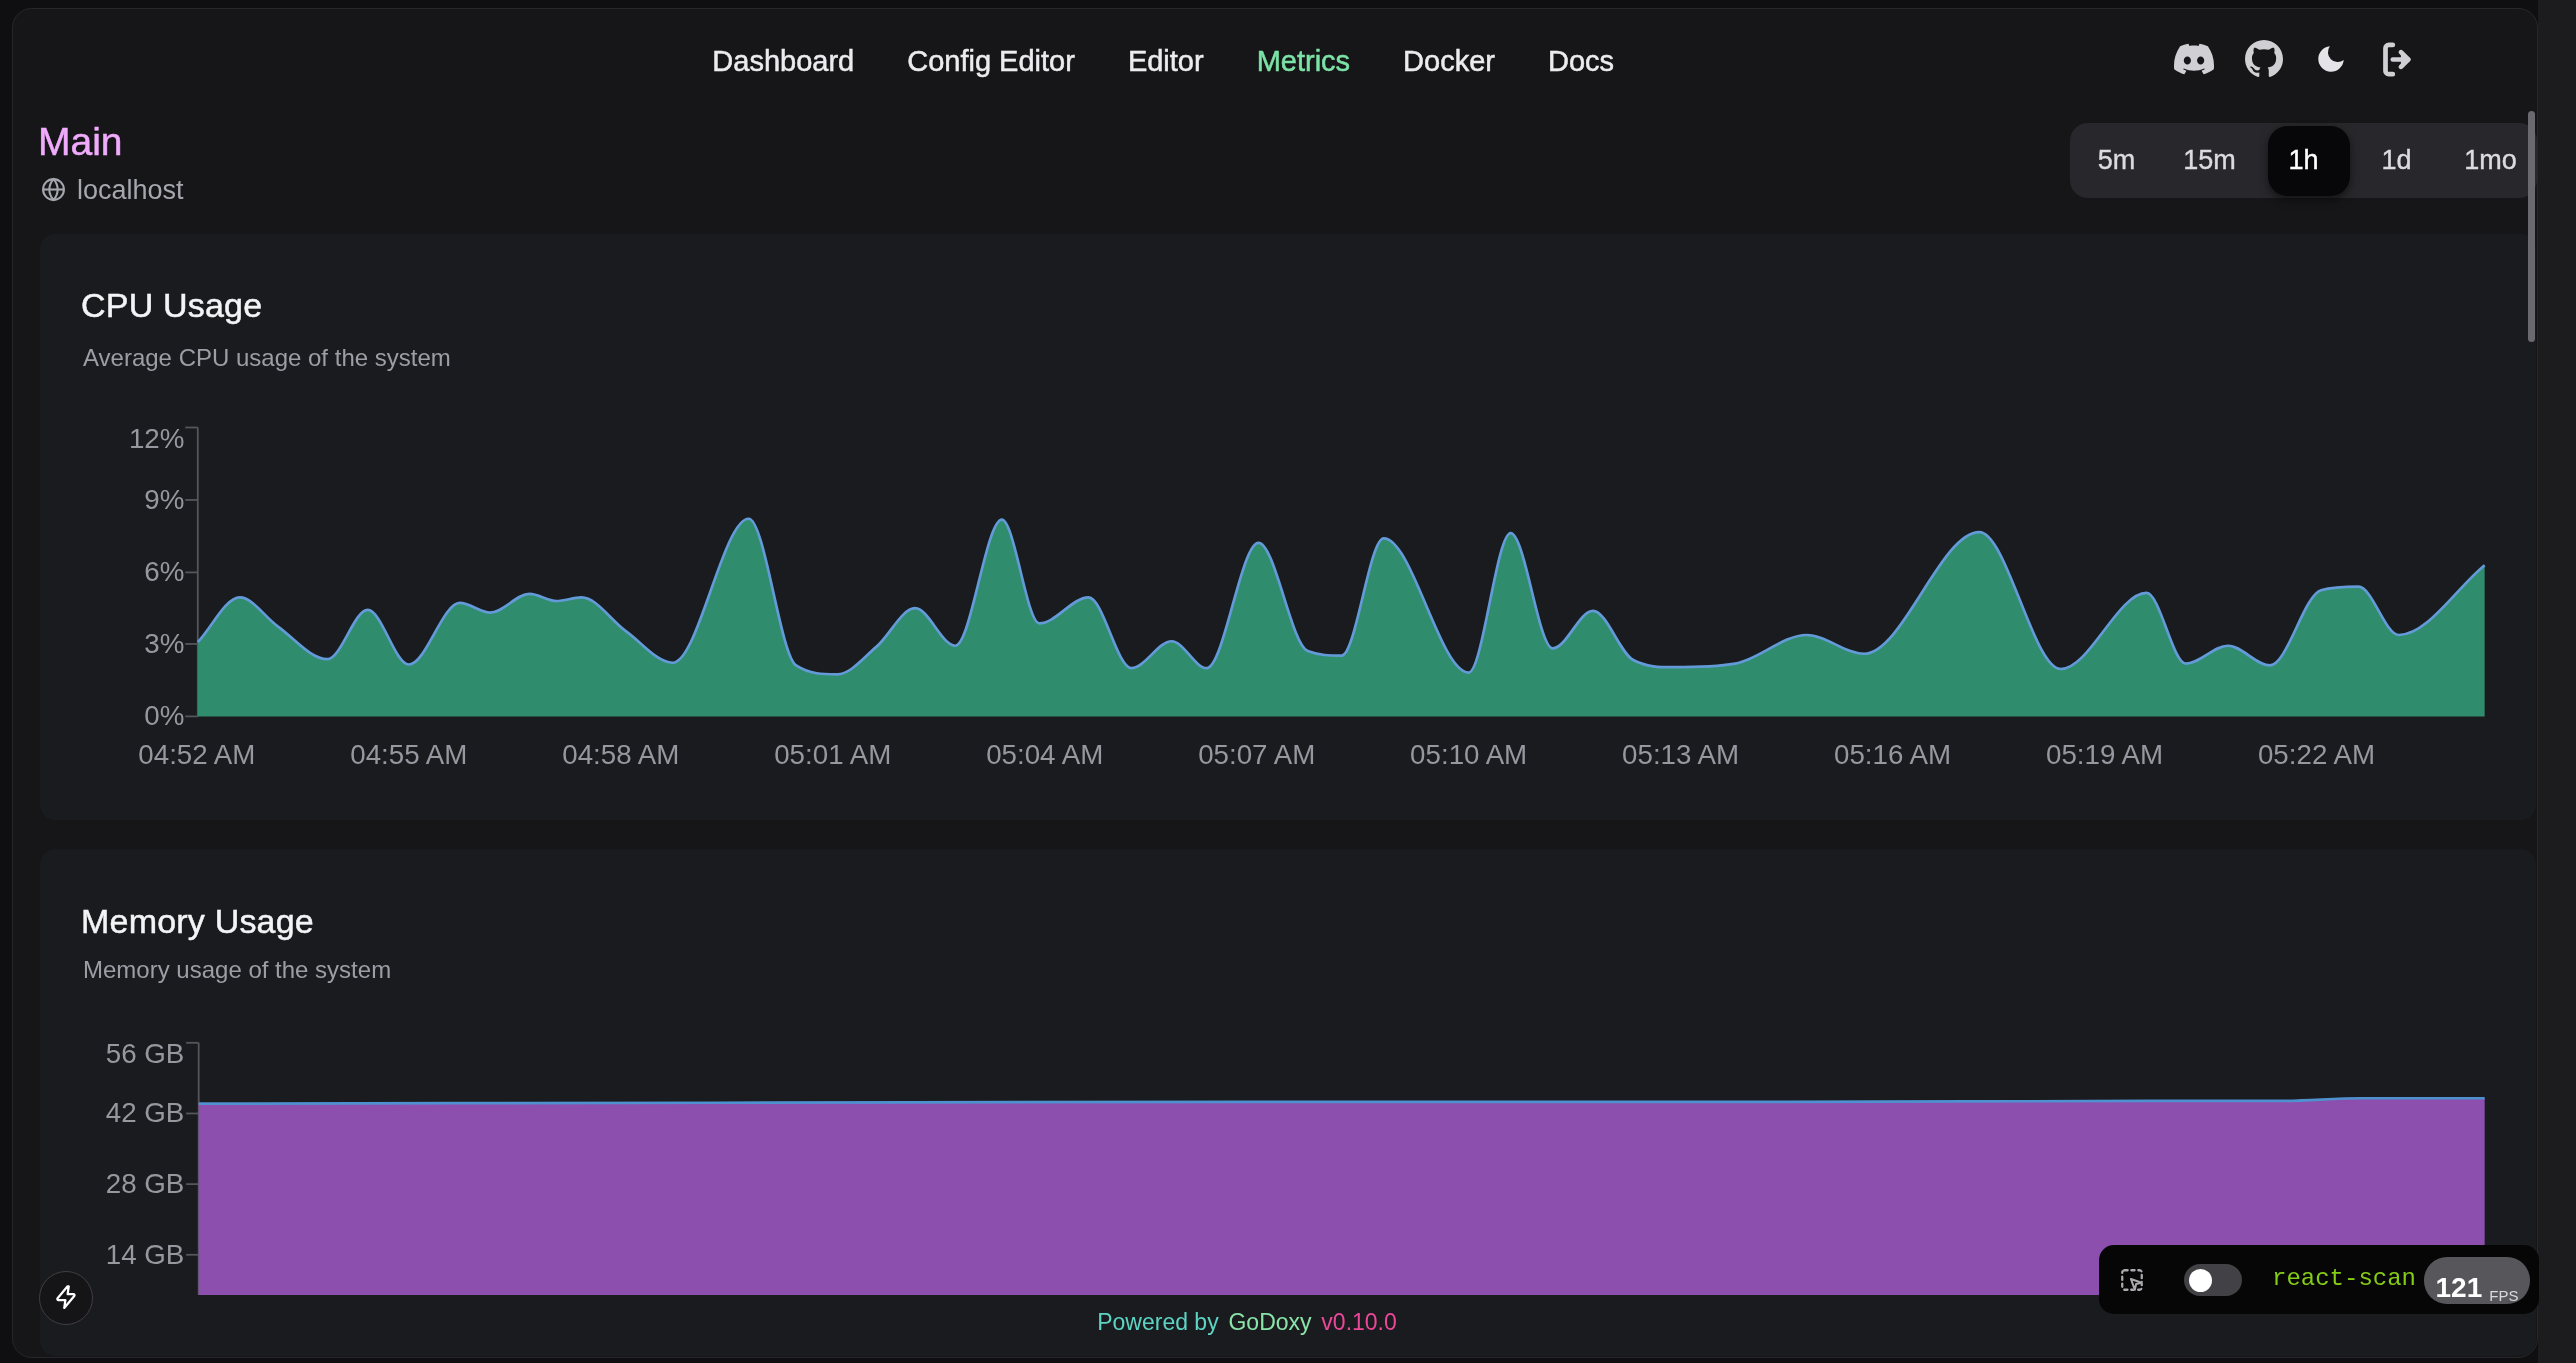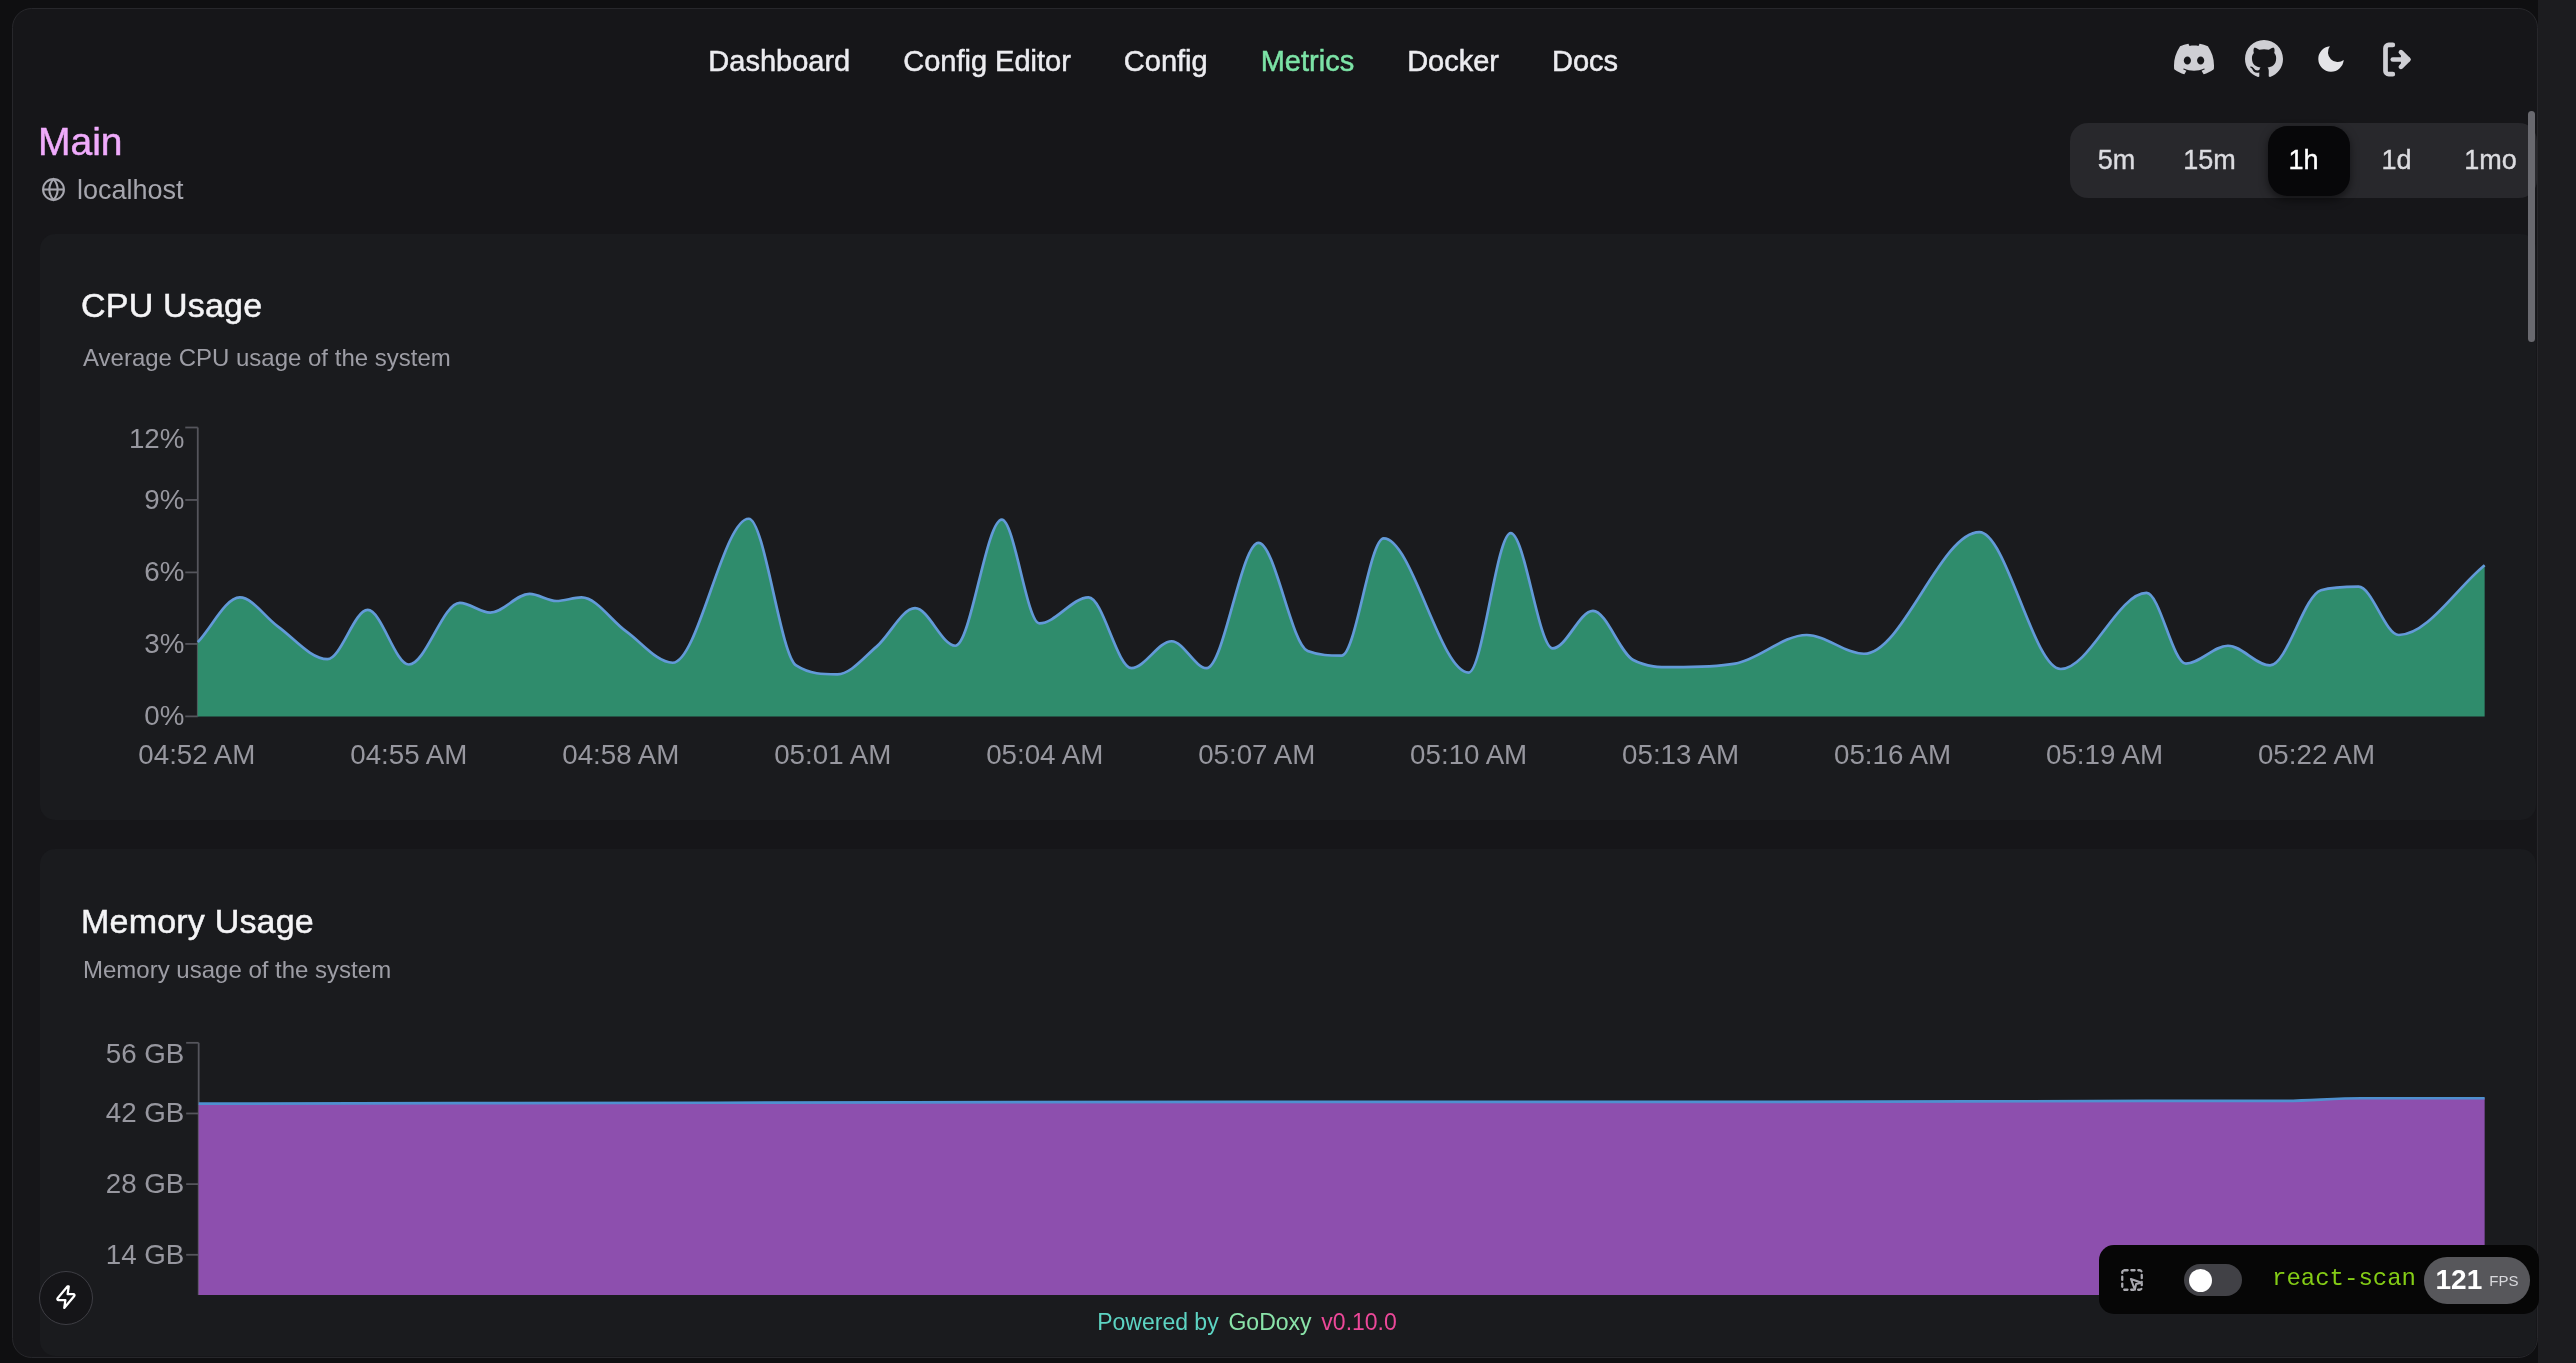--- a/index.html
+++ b/index.html
@@ -21,36 +21,36 @@
 #loc { position:absolute; left:77px; top:175px; font-size:27px; color:#a6a6ae; }
 #seg { position:absolute; left:2070px; top:123px; width:467px; height:75px; background:#28282c; border-radius:18px; }
 #seg .opt { position:absolute; top:0; height:75px; width:93px; display:flex; align-items:center; justify-content:center; font-size:27px; font-weight:500; color:#dcdce0; -webkit-text-stroke:0.4px currentColor; }
 #seg .cursor { position:absolute; left:198px; top:2.7px; width:82px; height:70px; background:#070709; border-radius:19.7px; box-shadow:0 3.6px 9px rgba(0,0,0,.5); }
 #footer { position:absolute; left:0; top:1309px; width:2494px; display:flex; justify-content:center; gap:9.8px; font-size:23px;text-align:center; }
 #bolt-btn { position:absolute; left:39px; top:1271px; width:54px; height:54px; border-radius:50%; border:1.8px solid #3e3e44; background:#151518; }
 #rscan { position:absolute; left:2099px; top:1245px; width:440px; height:69px; background:#060606; border-radius:15px; }
 #rscan .toggle { position:absolute; left:85px; top:19px; width:58px; height:32px; background:#414146; border-radius:16px; }
 #rscan .knob { position:absolute; left:4.5px; top:4.5px; width:23px; height:23px; background:#fff; border-radius:50%; }
 #rscan .label { position:absolute; left:173px; top:19.7px; font-family:"Liberation Mono", monospace; font-size:24px; color:#84cc16; }
-#rscan .pill { position:absolute; left:325px; top:11.6px; width:106px; height:47px; background:#57575b; border-radius:23px; display:flex; align-items:center; justify-content:center; gap:7px; }
+#rscan .pill { position:absolute; left:325px; top:11.6px; width:106px; height:47px; background:#57575b; border-radius:23px; display:flex; align-items:flex-end; justify-content:center; gap:7px; }
 #rscan .fpsnum { font-size:28px; font-weight:bold; color:#fff; }
 #rscan .fpsu { font-size:15px; color:#d9d9dd; }
 text { font-family:"Liberation Sans", sans-serif; }
 </style>
 </head>
 <body>
 <div id="panel"></div>
 <div id="gutter"></div>
 <div id="card-cpu" class="card"></div>
 <div id="card-mem" class="card"></div>
 
 <div id="nav">
   <span>Dashboard</span>
     <span>Config Editor</span>
-    <span>Config</span>
+    <span>Editor</span>
     <span class="active">Metrics</span>
     <span>Docker</span>
     <span>Docs</span>
 </div>
 
 <div id="icons">
   <svg width="40" height="40" viewBox="0 0 24 24" fill="#cfcfd4">
       <path fill-rule="evenodd" d="M20.317 4.3698a19.7913 19.7913 0 00-4.8851-1.5152.0741.0741 0 00-.0785.0371c-.211.3753-.4447.8648-.6083 1.2495-1.8447-.2762-3.68-.2762-5.4868 0-.1636-.3933-.4058-.8742-.6177-1.2495a.077.077 0 00-.0785-.037 19.7363 19.7363 0 00-4.8852 1.515.0699.0699 0 00-.0321.0277C.5334 9.0458-.319 13.5799.0992 18.0578a.0824.0824 0 00.0312.0561c2.0528 1.5076 4.0413 2.4228 5.9929 3.0294a.0777.0777 0 00.0842-.0276c.4616-.6304.8731-1.2952 1.226-1.9942a.076.076 0 00-.0416-.1057c-.6528-.2476-1.2743-.5495-1.8722-.8923a.077.077 0 01-.0076-.1277c.1258-.0943.2517-.1923.3718-.2914a.0743.0743 0 01.0776-.0105c3.9278 1.7933 8.18 1.7933 12.0614 0a.0739.0739 0 01.0785.0095c.1202.099.246.1981.3728.2924a.077.077 0 01-.0066.1276 12.2986 12.2986 0 01-1.873.8914.0766.0766 0 00-.0407.1067c.3604.698.7719 1.3628 1.225 1.9932a.076.076 0 00.0842.0286c1.961-.6067 3.9495-1.5219 6.0023-3.0294a.077.077 0 00.0313-.0552c.5004-5.177-.8382-9.6739-3.5485-13.6604a.061.061 0 00-.0312-.0286zM8.02 15.3312c-1.1825 0-2.1569-1.0857-2.1569-2.419 0-1.3332.9555-2.4189 2.157-2.4189 1.2108 0 2.1757 1.0952 2.1568 2.419 0 1.3332-.9555 2.4189-2.1569 2.4189zm7.9748 0c-1.1825 0-2.1569-1.0857-2.1569-2.419 0-1.3332.9554-2.4189 2.1569-2.4189 1.2108 0 2.1757 1.0952 2.1568 2.419 0 1.3332-.946 2.4189-2.1568 2.4189Z"></path>
     </svg>
   <svg width="38" height="38" viewBox="0 0 16 16" fill="#cfcfd4">

